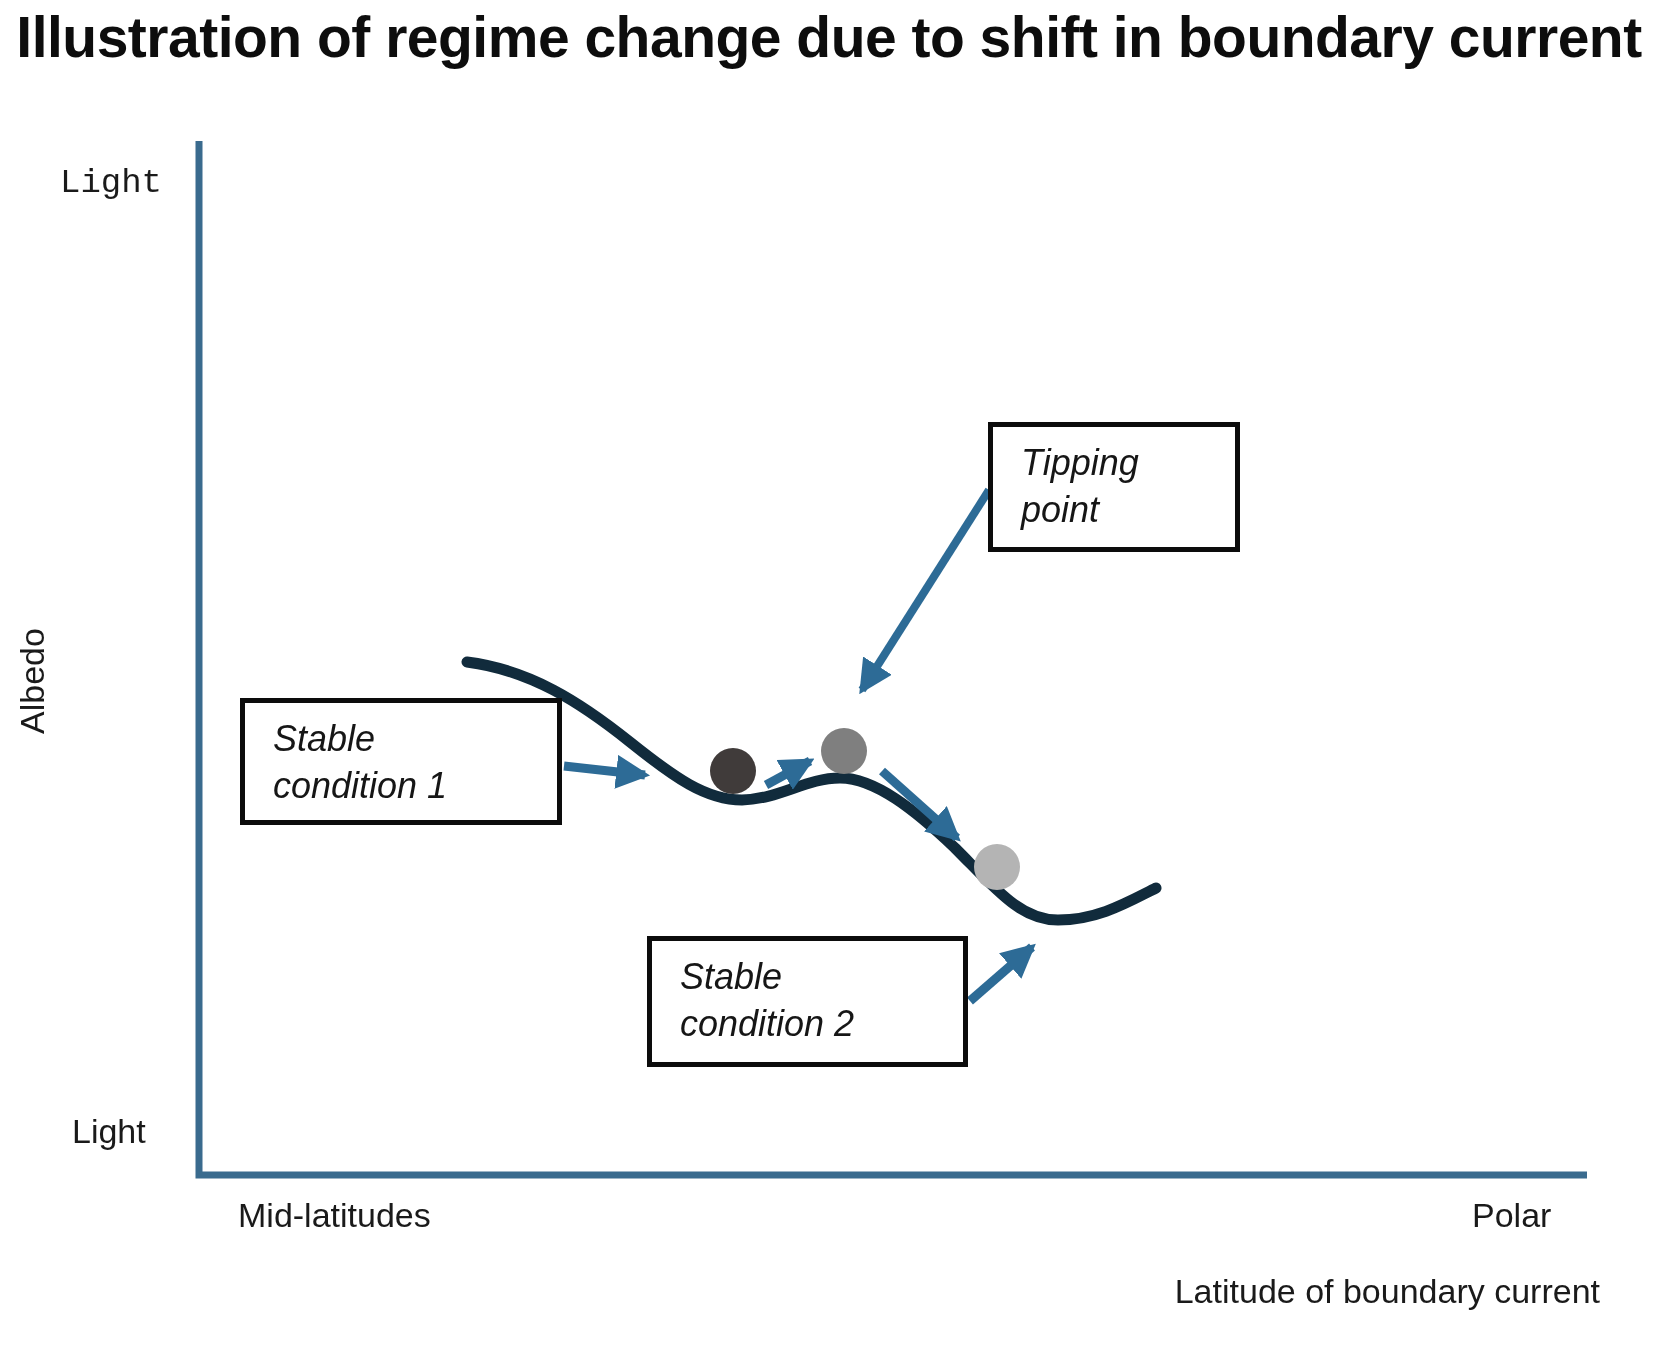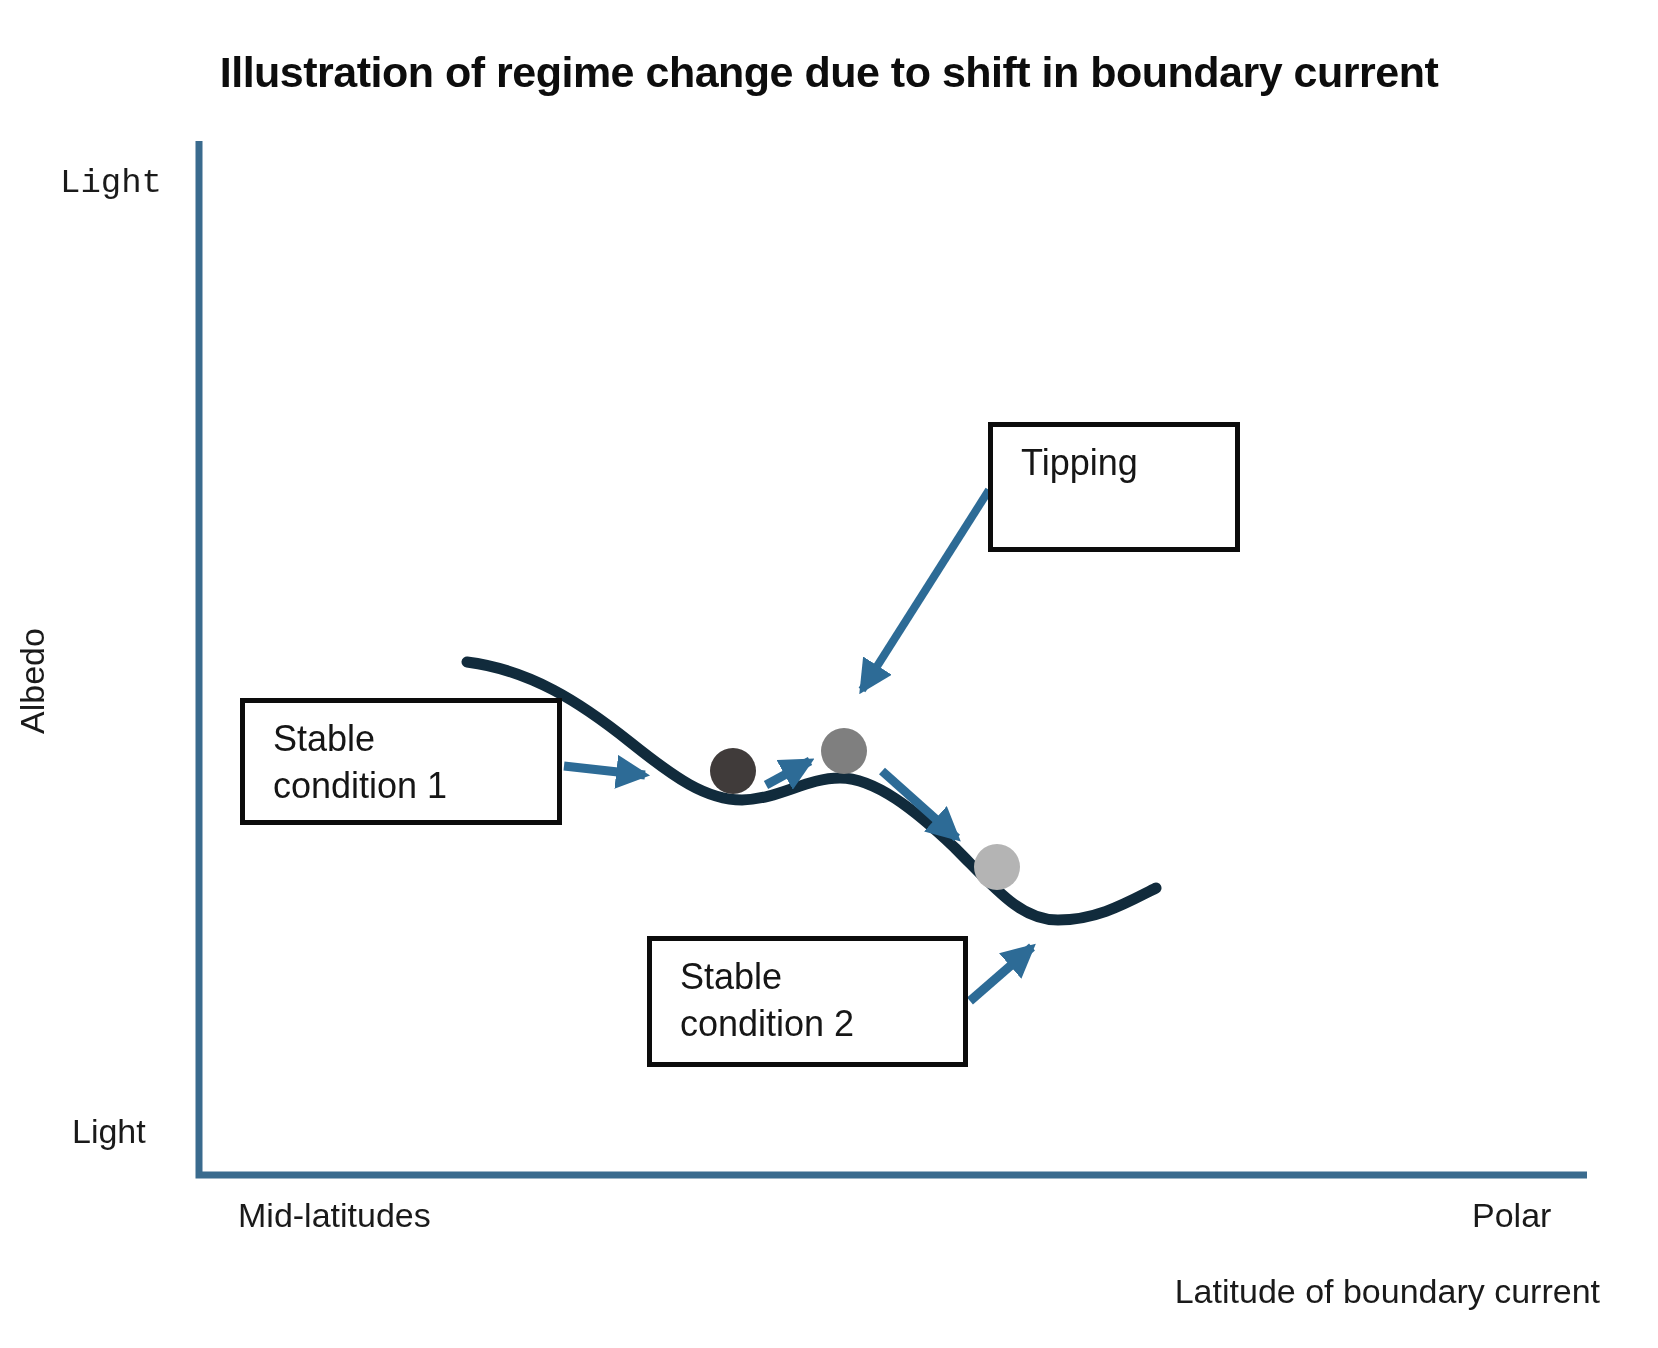--- a/index.html
+++ b/index.html
@@ -7,23 +7,22 @@
     position:relative;
     width:1658px;height:1348px;
     background:#ffffff;
     font-family:"Liberation Sans", sans-serif;
     color:#111;
     overflow:hidden;
   }
   .title{
     position:absolute;top:4px;left:0;right:0;
     text-align:center;
-    font-size:43px;font-weight:700;color:#0d0d0d;
+    font-size:57px;font-weight:700;color:#0d0d0d;
     letter-spacing:-0.5px;
-    margin-top:44px;
   }
   .axis-label{
     position:absolute;
     font-size:34px;color:#1a1a1a;white-space:nowrap;
   }
   .lab-light{left:60px;top:164px;font-family:Liberation Mono, monospace;}
   .lab-dark{left:72px;top:1112px;}
   .lab-mid{left:238px;top:1196px;}
   .lab-polar{left:1472px;top:1196px;}
   .lab-xtitle{left:0;width:1600px;text-align:right;top:1272px;}
@@ -36,21 +35,21 @@
   svg.plot{position:absolute;left:0;top:0;}
   .note{
     position:absolute;
     background:#ffffff;
     border:5px solid #0c0c0c;
     box-sizing:border-box;
     font-size:36px;line-height:47px;color:#161616;
     padding:12px 10px 0 28px;
     white-space:nowrap;
   }
-  .note span{display:block;}
+  .note span{display:block;font-style:italic;}
   .box1{left:240px;top:698px;width:322px;height:127px;}
   .box2{left:988px;top:422px;width:252px;height:130px;}
   .box3{left:647px;top:936px;width:321px;height:131px;}
 </style>
 </head>
 <body>
 
 <div class="stage">
 
   <div class="title">Illustration of regime change due to shift in boundary current</div>
@@ -89,19 +88,20 @@
     <line x1="989" y1="490" x2="862" y2="690" stroke="#2d6b96" stroke-width="8" marker-end="url(#ah)"></line>
     <line x1="970" y1="1001" x2="1032" y2="947" stroke="#2d6b96" stroke-width="9" marker-end="url(#ah)"></line>
   </svg>
 
   <div class="note box1">
     <span>Stable</span>
     <span>condition 1</span>
   </div>
   <div class="note box2">
     <span>Tipping</span>
+    <span>point</span>
   </div>
   <div class="note box3">
     <span>Stable</span>
     <span>condition 2</span>
   </div>
 
 </div>
 
 </body></html>

